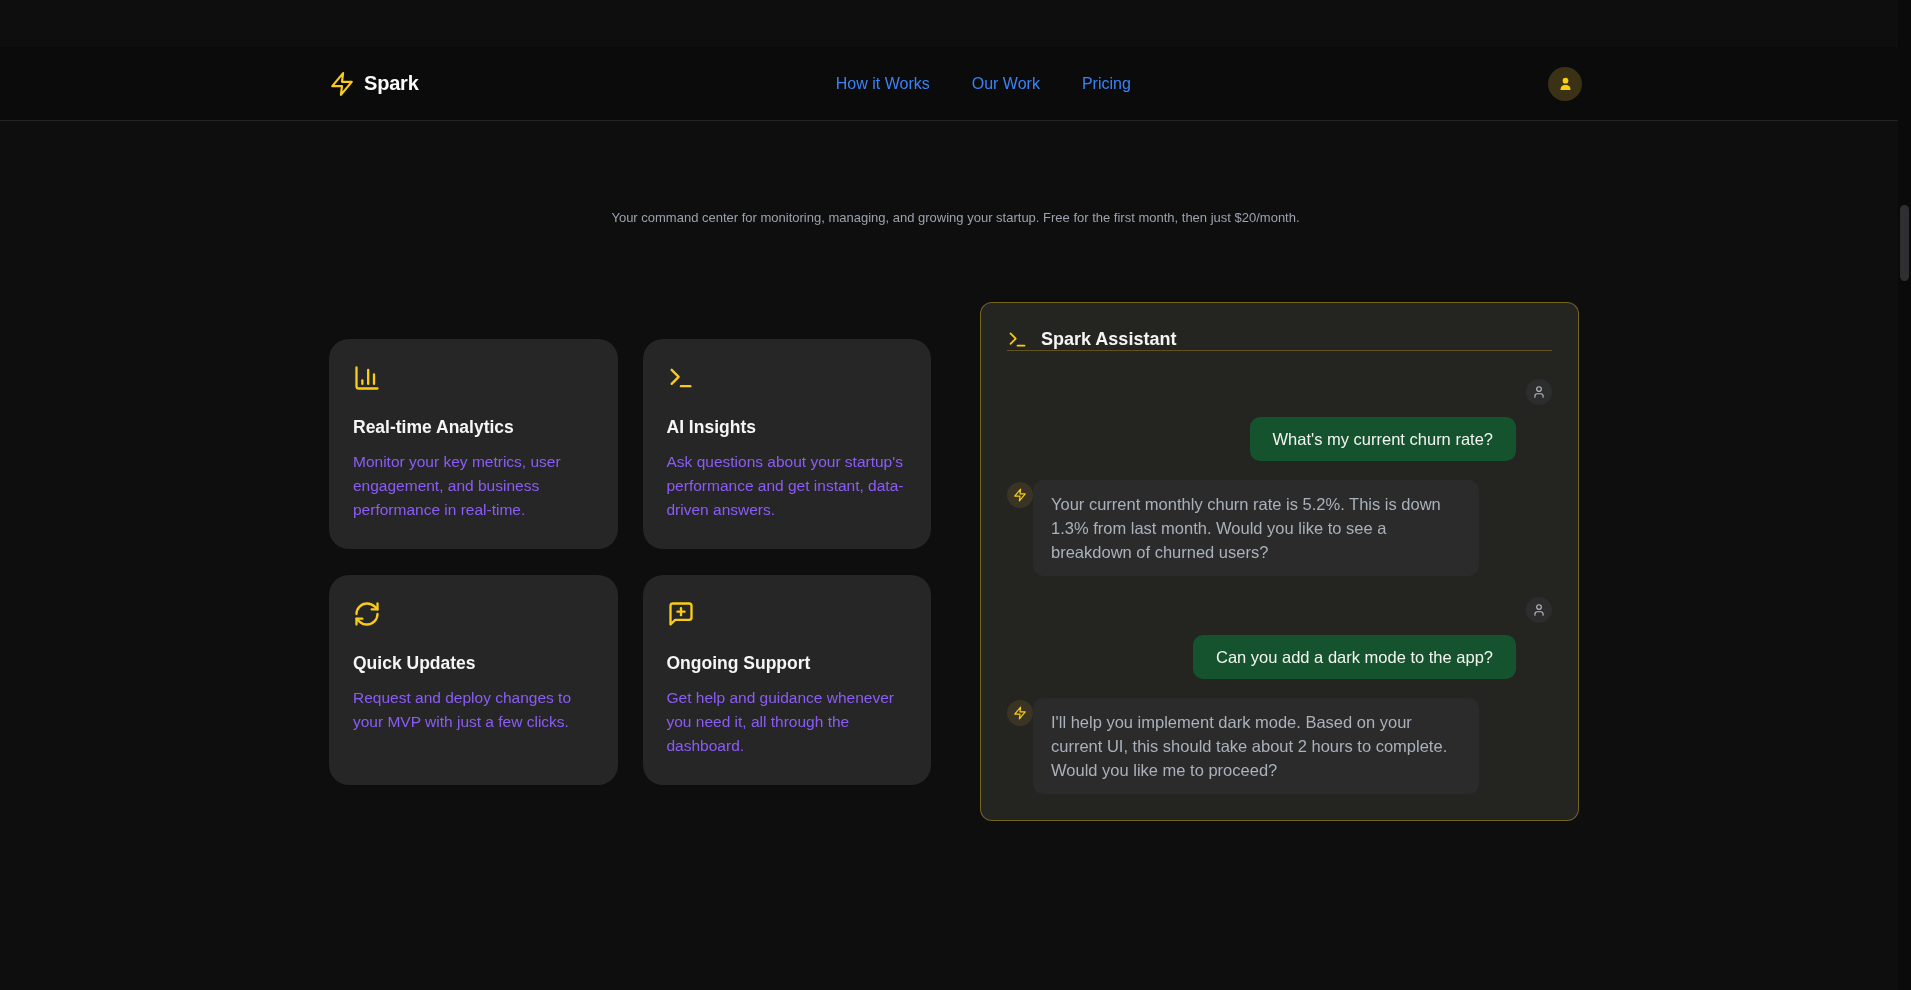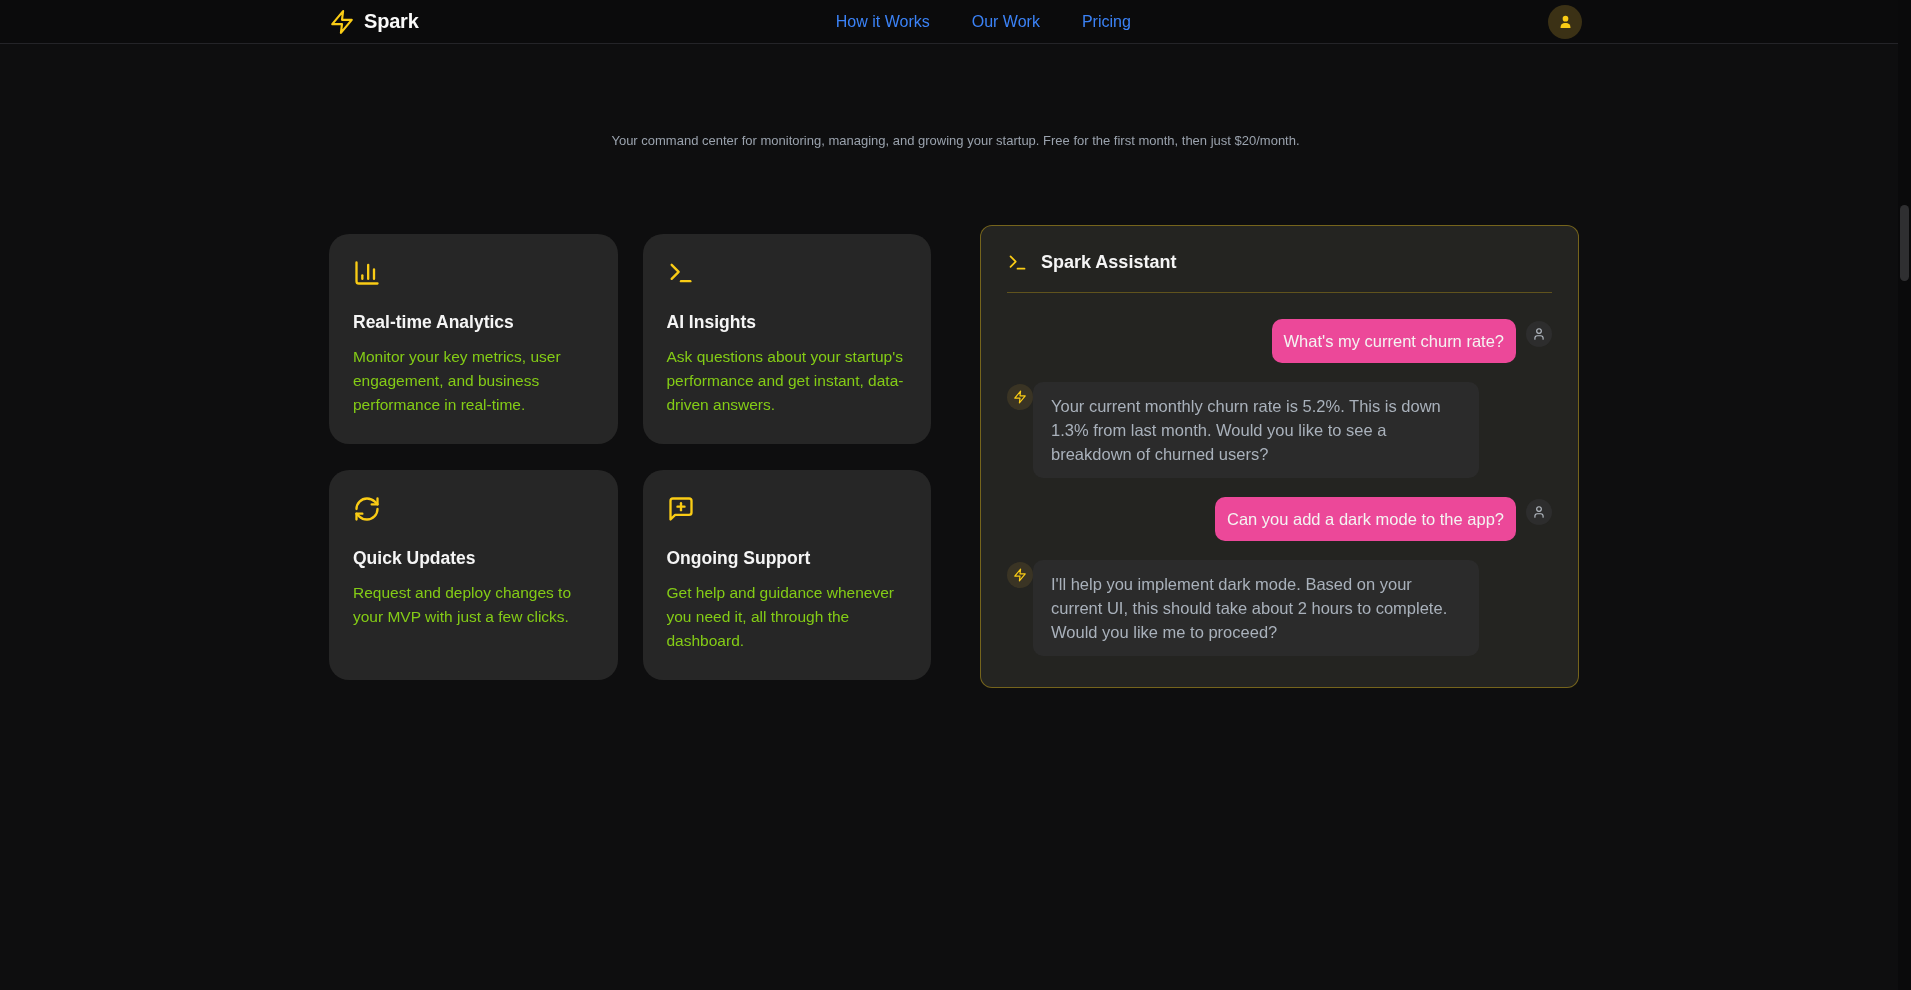--- a/index.html
+++ b/index.html
@@ -8,23 +8,24 @@
     background:#0e0e0f;
     font-family:"Liberation Sans", sans-serif;
     color:#fff;
     overflow:hidden;
     position:relative;
   }
   .container { width:1253px; margin:0 auto; }
 
   
   .navbar {
-    height:44px;
+    height:74px;
     background:#0b0b0c;
     border-bottom:1px solid #242428;
+    margin-top:47px;
   }
   .navbar .container {
     height:100%;
     display:flex; align-items:center; justify-content:space-between;
   }
   .brand { display:flex; align-items:center; gap:9px; cursor:pointer; }
   .brand svg { width:26px; height:26px; color:#facc15; }
   .brand-name { font-size:20px; font-weight:700; color:#fafafa; letter-spacing:-0.2px; }
   .nav-links { display:flex; align-items:center; gap:42px; }
   .nav-link { font-size:16px; color:#3b82f6; cursor:pointer; }
@@ -54,44 +55,43 @@
   .features {
     width:602px;
     display:grid; grid-template-columns:1fr 1fr; column-gap:25px; row-gap:26px;
   }
   .card {
     background:#262626; border-radius:20px; padding:25px 24px 27px;
   }
   .card-icon { display:block; margin-bottom:21px; }
   .card-icon svg { width:28px; height:28px; color:#facc15; }
   .card-title { font-size:17.5px; font-weight:700; color:#f5f5f5; margin-bottom:12px; }
-  .card-desc { font-size:15.5px; line-height:24px; color:#84cc16; }
+  .card-desc { font-size:15.5px; line-height:24px; color:#8b5cf6; }
 
   
   .assistant-panel {
     width:599px; min-height:463px;
     background:#242421;
     border:1px solid rgba(250,204,21,0.38);
     border-radius:12px;
     padding:26px;
   }
   .assistant-header {
     display:flex; align-items:center; gap:13px;
-    padding-bottom:19px;
     border-bottom:1px solid rgba(250,204,21,0.28);
   }
   .assistant-header svg { width:21px; height:21px; color:#facc15; }
   .assistant-title { font-size:18px; font-weight:700; color:#f5f5f5; }
   .messages { margin-top:26px; display:flex; flex-direction:column; gap:19px; }
   .msg-row { display:flex; align-items:flex-start; }
   .msg-row.user { justify-content:flex-end; gap:10px; }
   .msg-row.assistant { justify-content:flex-start; }
   .bubble { border-radius:10px; font-size:16.5px; line-height:24px; }
   .bubble.user {
-    background:#ec4899; color:#f4f4f2; padding:10px 12px;
+    background:#14532d; color:#f4f4f2; padding:10px 23px;margin-top:40px;
   }
   .bubble.assistant {
     background:#2b2b2b; color:#a9b1bb; padding:12px 18px; max-width:446px;
   }
   .msg-avatar {
     width:26px; height:26px; border-radius:50%; flex:0 0 auto;
     display:flex; align-items:center; justify-content:center;
     margin-top:2px;
   }
   .msg-avatar.user-av { background:#2d2d2d; color:#b4bac2; }

